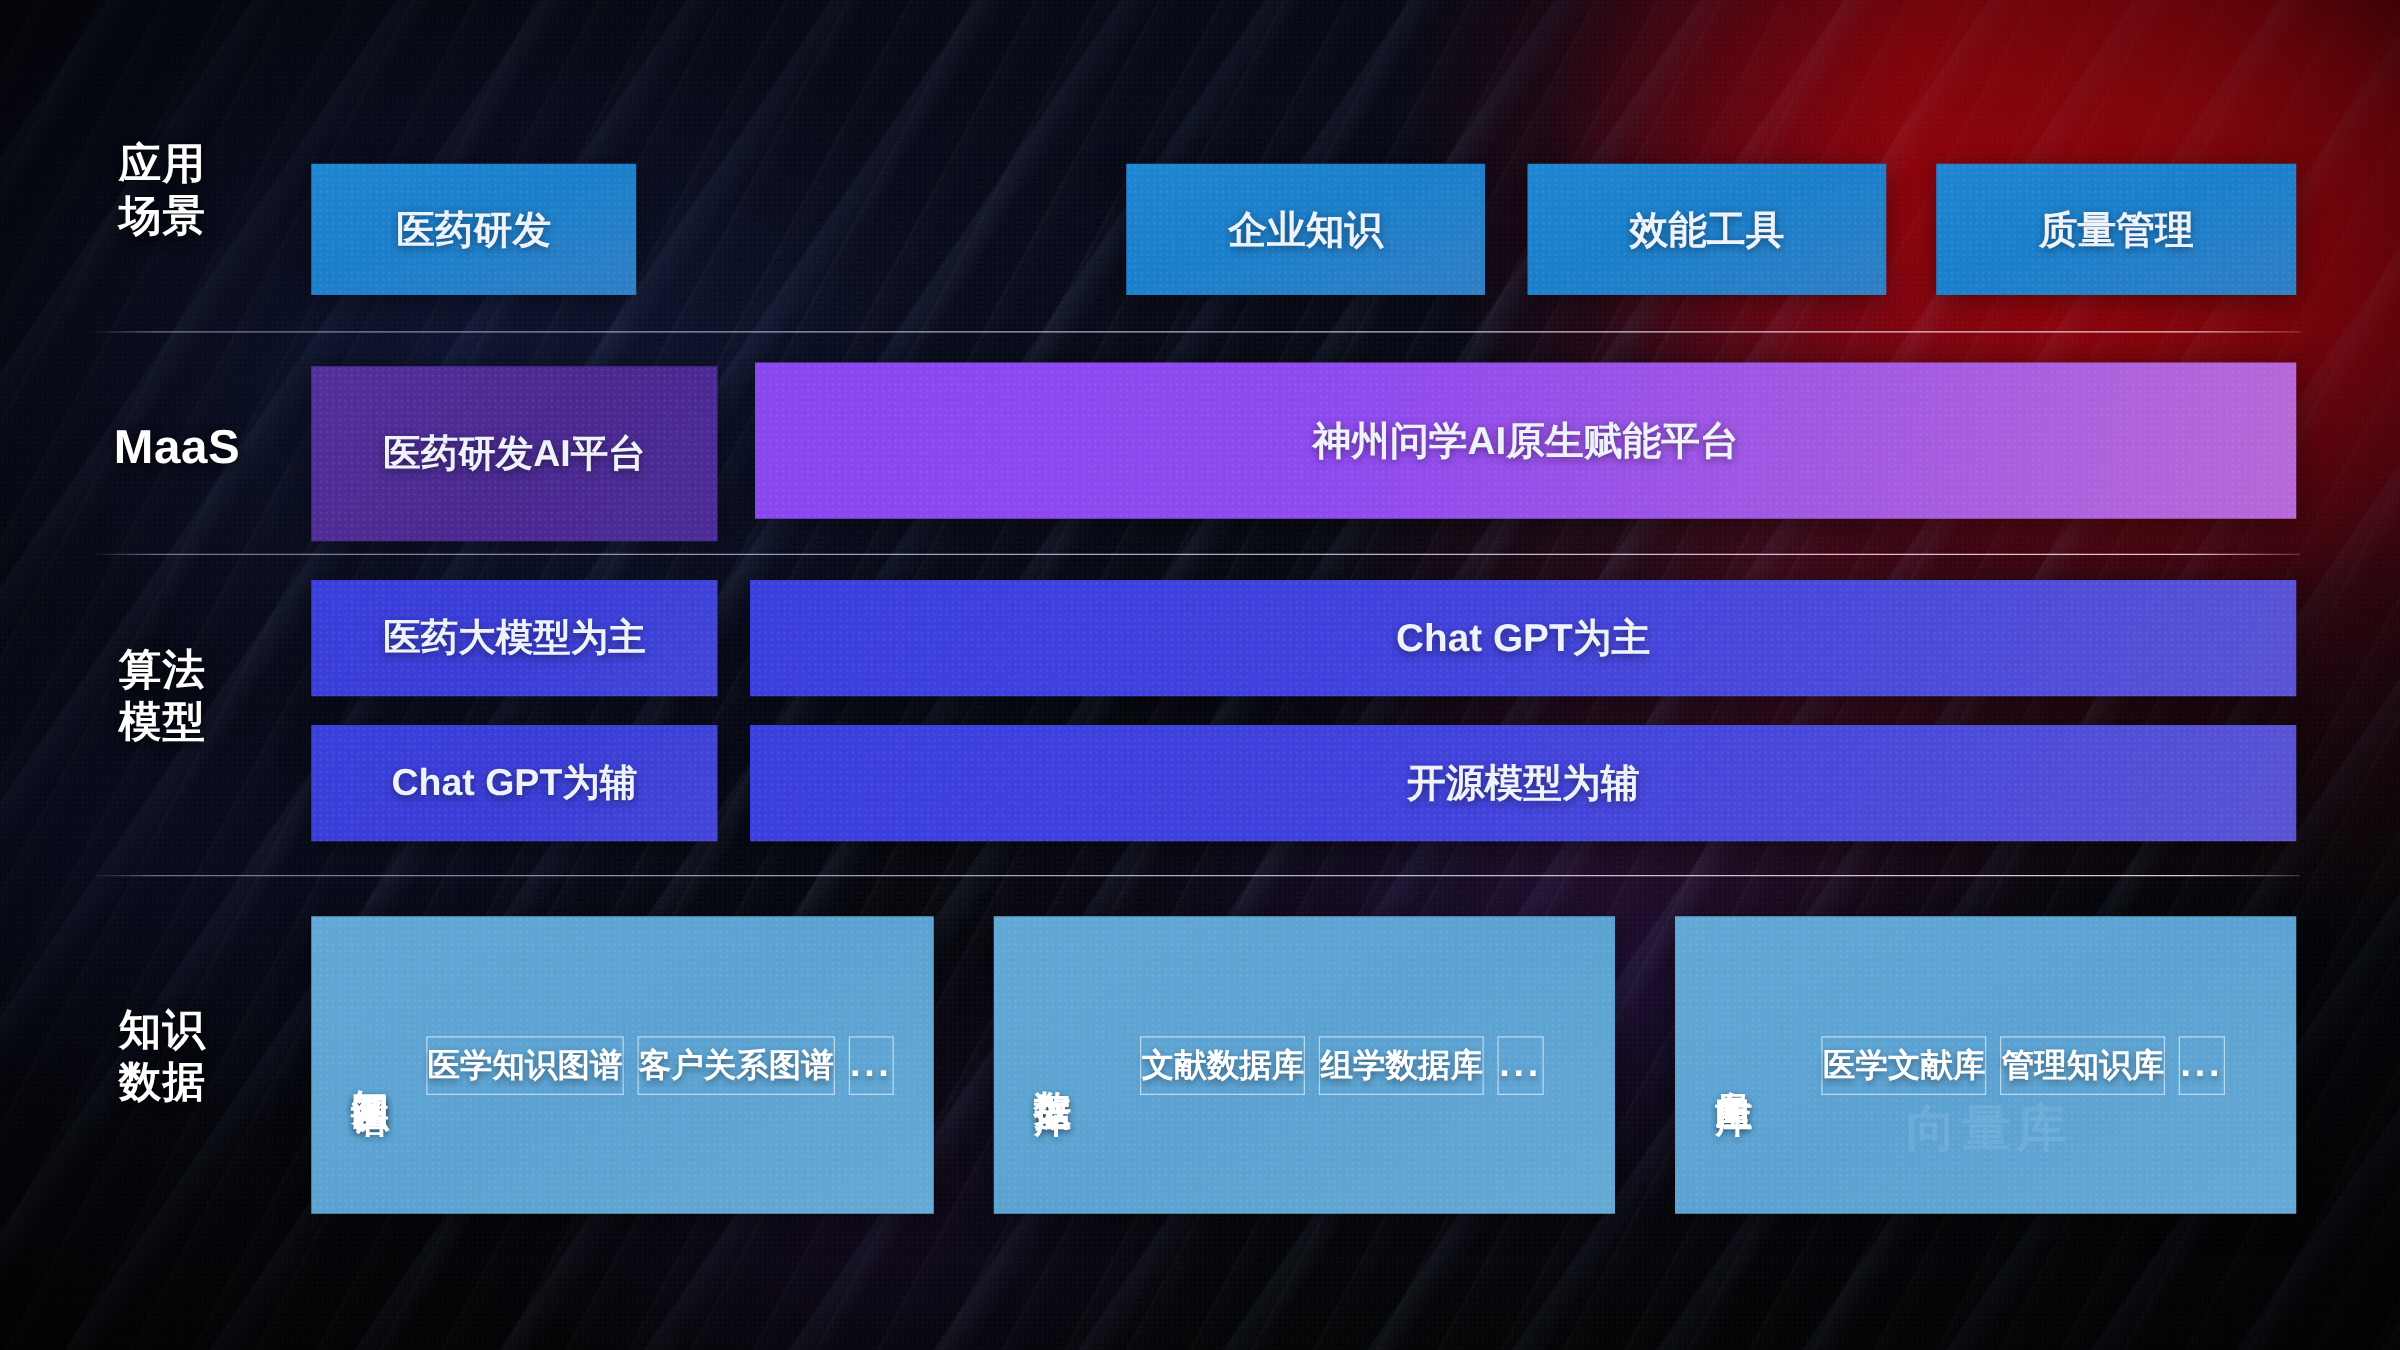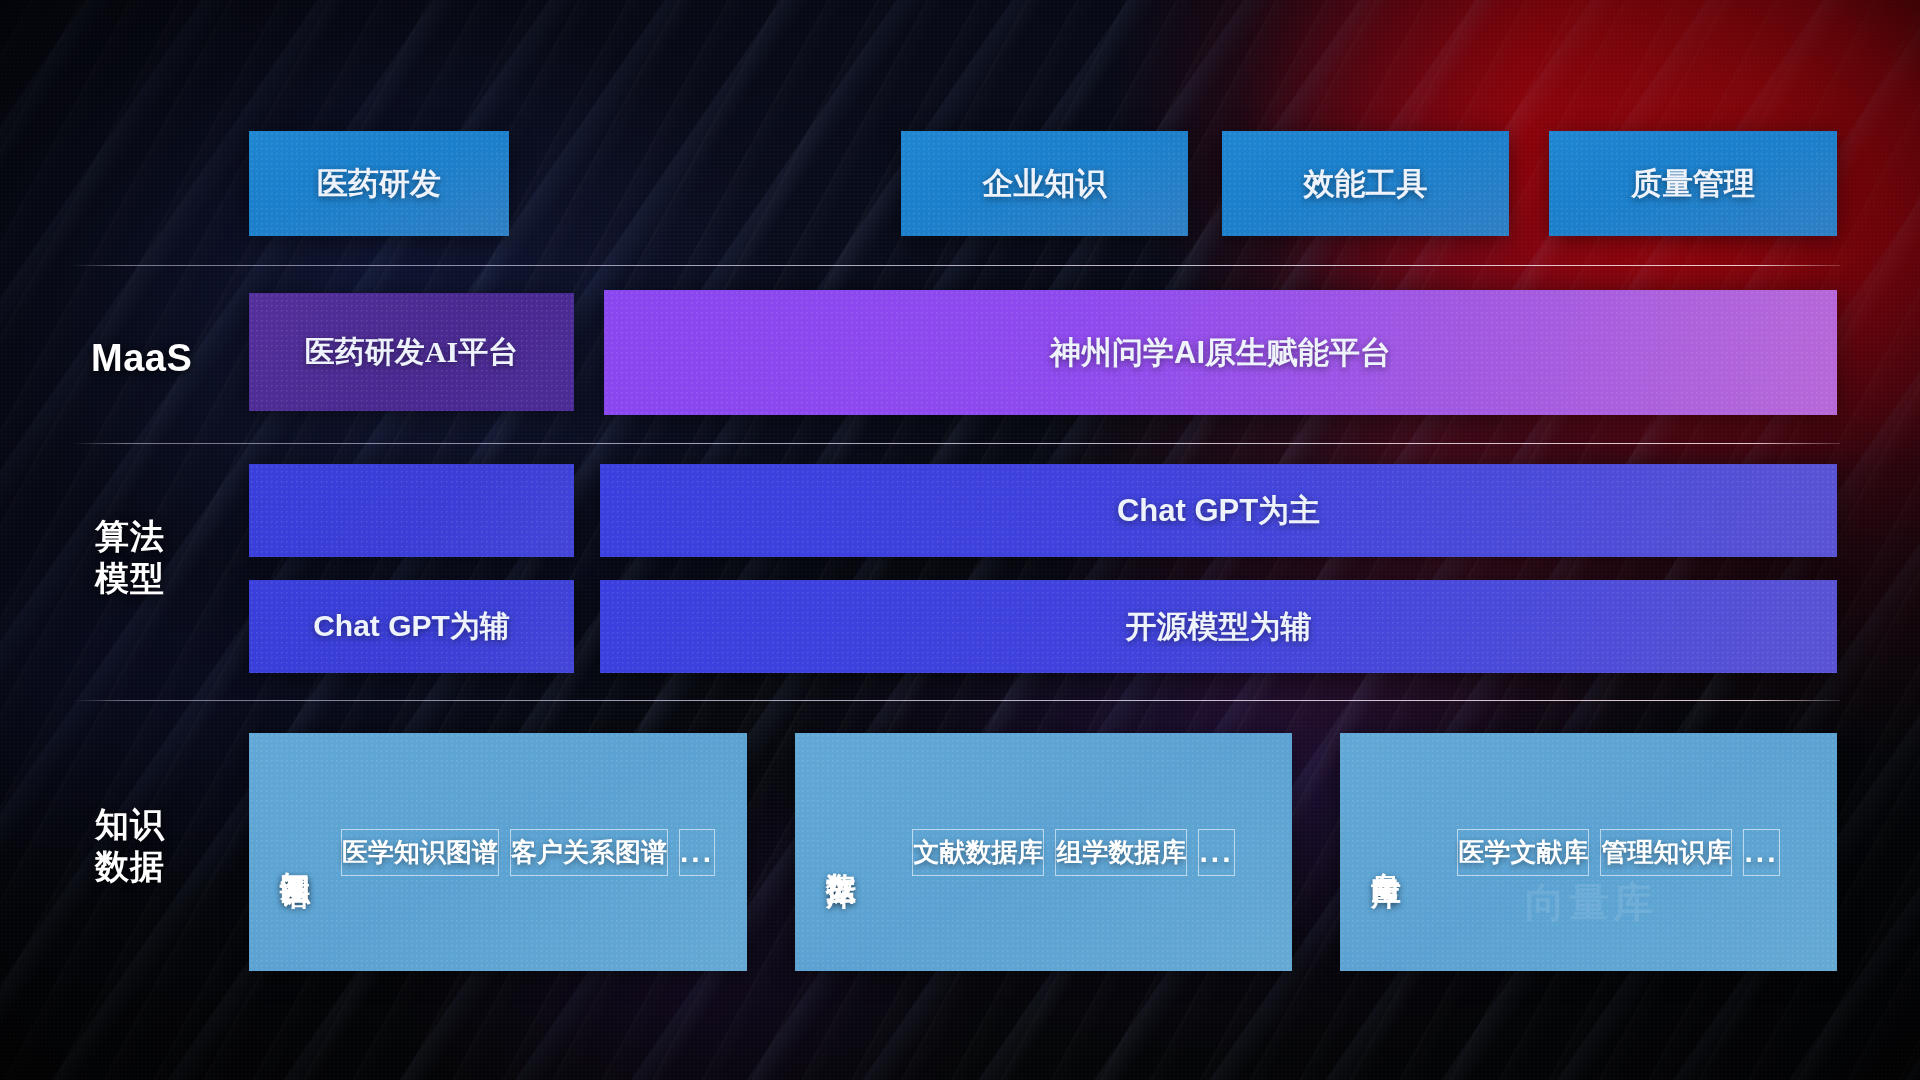--- a/index.html
+++ b/index.html
@@ -233,20 +233,22 @@
   <div class="bg-layer bg-navy"></div>
   <div class="bg-layer bg-red"></div>
   <div class="bg-layer bg-violet"></div>
   <div class="bg-layer bg-streaks"></div>
   <div class="bg-layer bg-streaks2"></div>
   <div class="bg-layer bg-dots"></div>
   <div class="bg-layer bg-vignette"></div>
 
   <div id="content">
 
+    <div class="row-label" style="left:95px; top:110px; width:150px;">应用
+场景</div>
 
     <div class="card card-app" style="left:249px; top:131px; width:260px; height:105px;">
       <span class="dotfill"></span>
       <span class="txt">医药研发</span>
     </div>
 
 
     <div class="card card-app" style="left:901px; top:131px; width:287px; height:105px;">
       <span class="dotfill"></span>
       <span class="txt">企业知识</span>
@@ -259,37 +261,38 @@
 
     <div class="card card-app" style="left:1549px; top:131px; width:288px; height:105px;">
       <span class="dotfill"></span>
       <span class="txt">质量管理</span>
     </div>
 
     <div class="divider" style="left:72px; top:265px; width:1768px;"></div>
 
     <div class="row-label latin" style="left:91px; top:337px; width:180px;">MaaS</div>
 
-    <div class="card card-maas-left" style="left:249px; top:293px; width:325px; height:118px;font-family:Liberation Serif, serif;">
+    <div class="card card-maas-left" style="left:249px; top:293px; width:325px; height:140px;">
       <span class="dotfill"></span>
       <span class="txt">医药研发AI平台</span>
     </div>
 
     <div class="card card-maas-wide" style="left:604px; top:290px; width:1233px; height:125px;">
       <span class="dotfill"></span>
       <span class="txt">神州问学AI原生赋能平台</span>
     </div>
 
     <div class="divider" style="left:72px; top:443px; width:1768px;"></div>
 
     <div class="row-label" style="left:95px; top:515px; width:150px;">算法
 模型</div>
 
     <div class="card card-algo" style="left:249px; top:464px; width:325px; height:93px;">
       <span class="dotfill"></span>
+      <span class="txt">医药大模型为主</span>
     </div>
 
     <div class="card card-algo" style="left:249px; top:580px; width:325px; height:93px;">
       <span class="dotfill"></span>
       <span class="txt">Chat GPT为辅</span>
     </div>
 
     <div class="card card-algo-wide" style="left:600px; top:464px; width:1237px; height:93px;">
       <span class="dotfill"></span>
       <span class="txt">Chat GPT为主</span>

